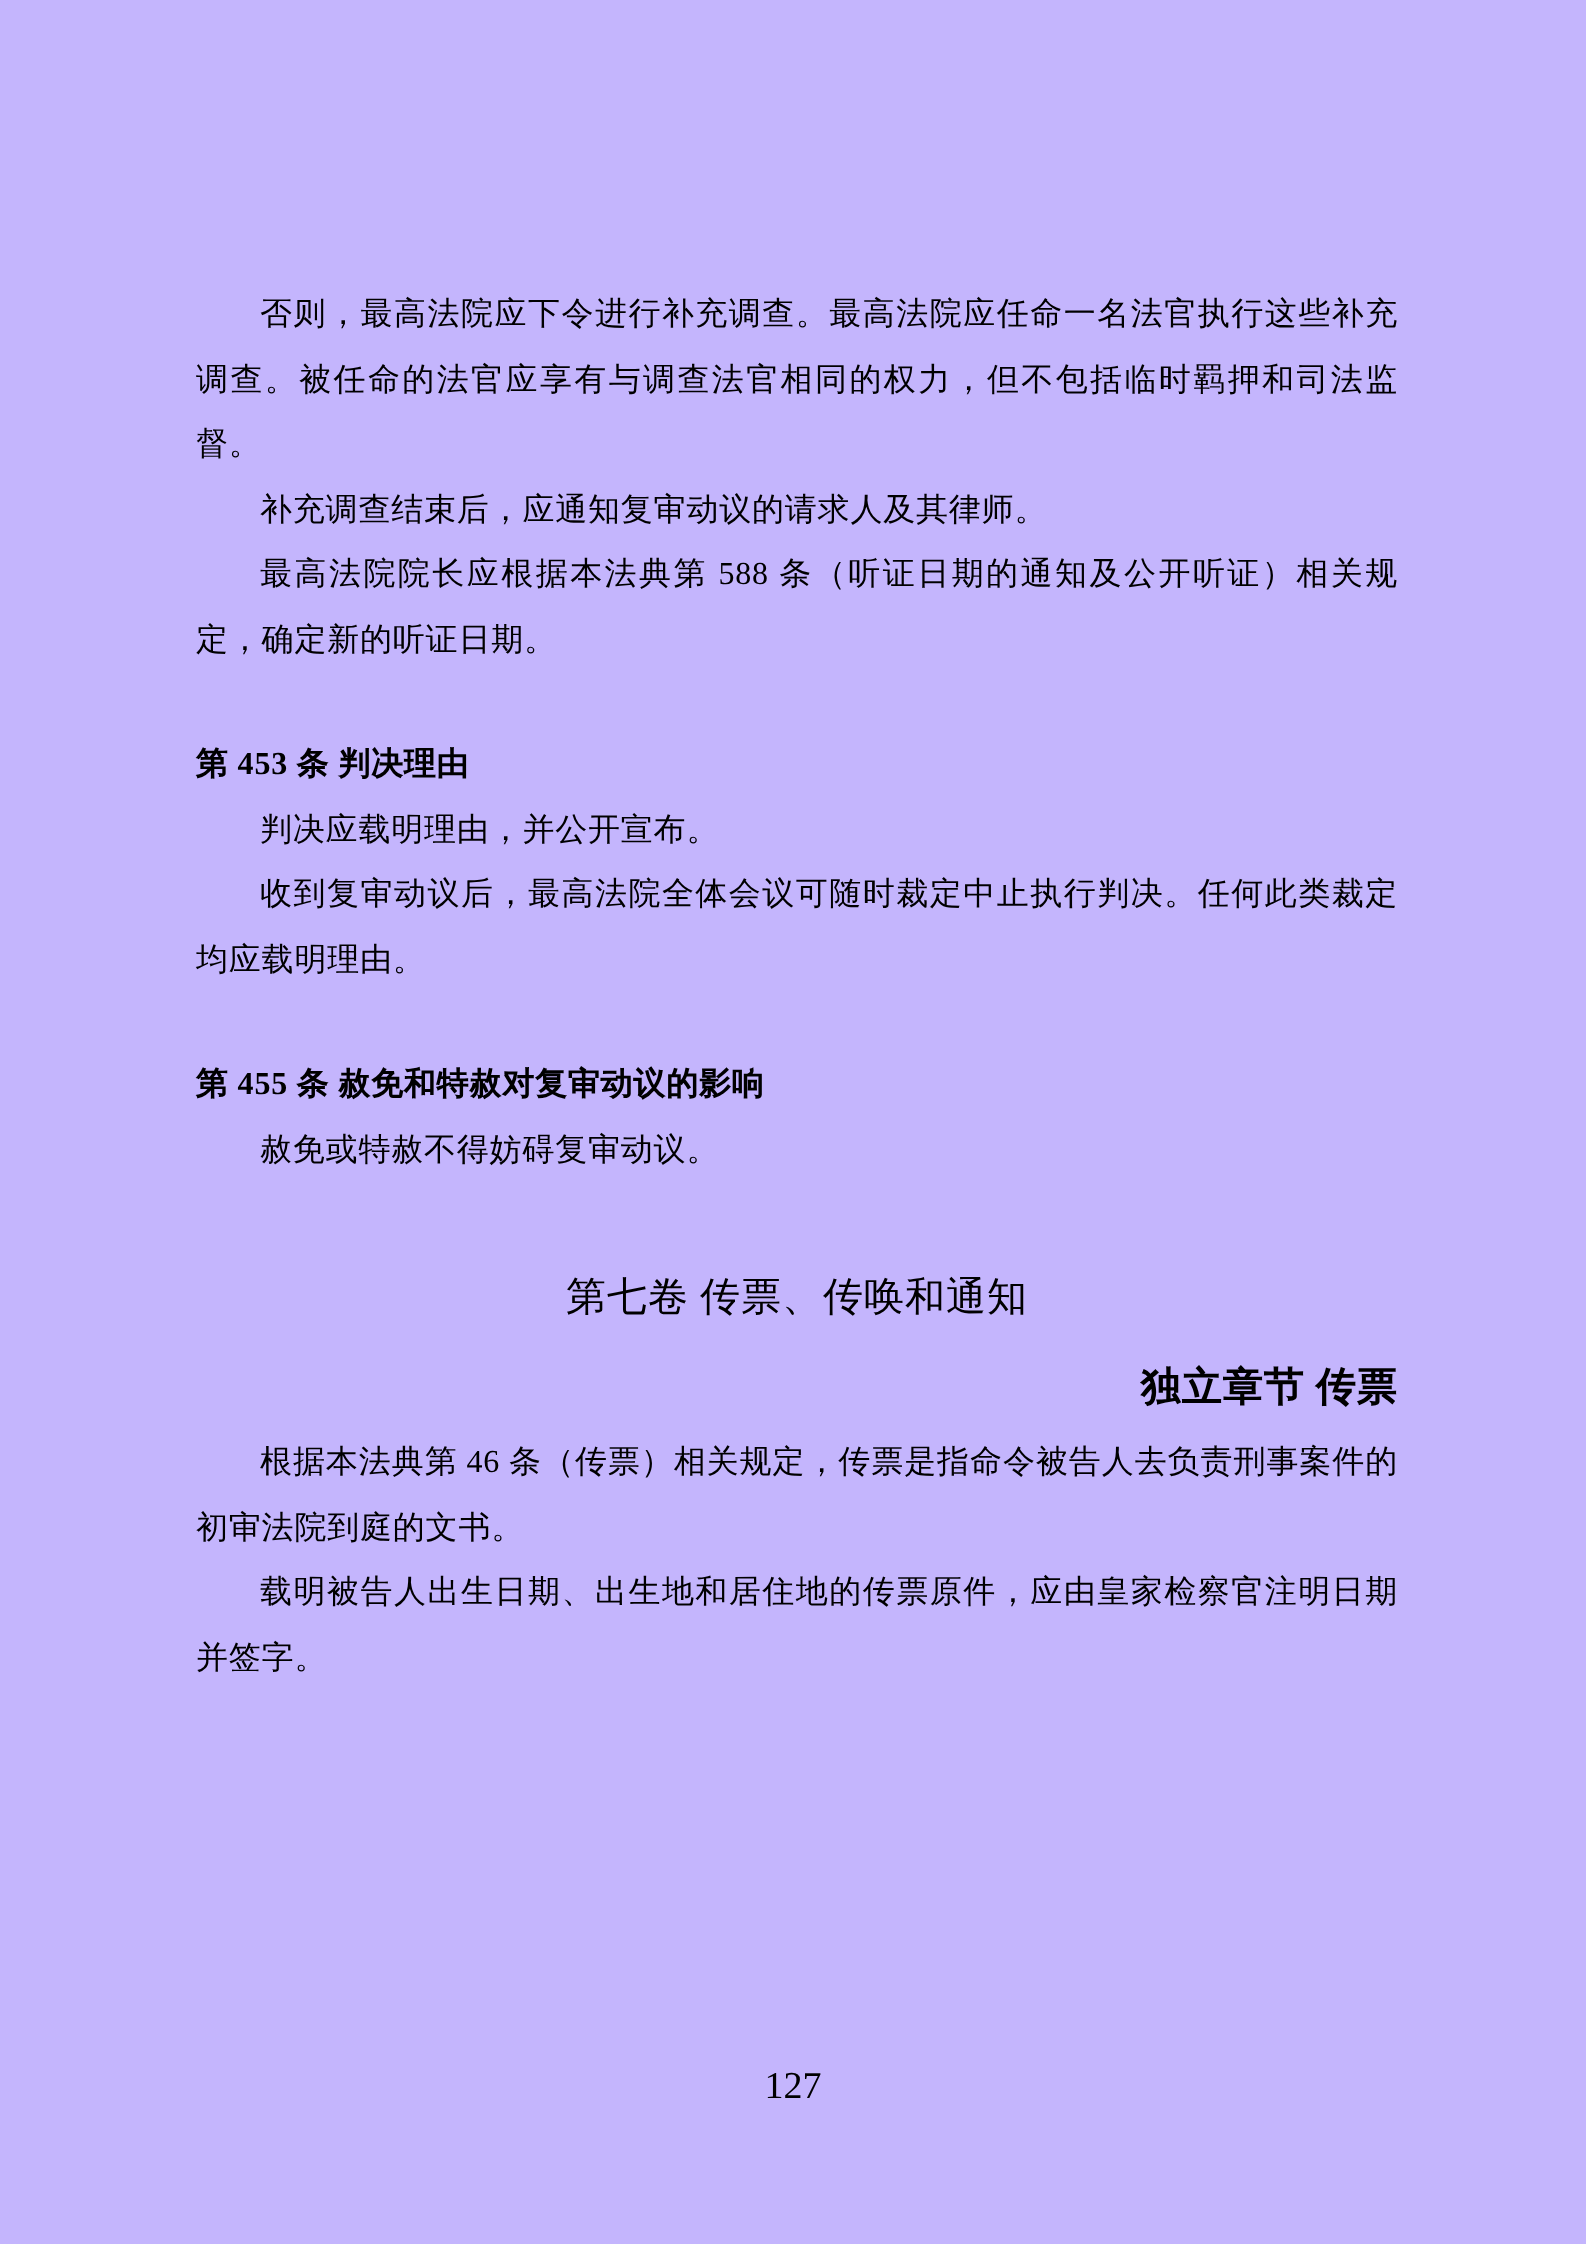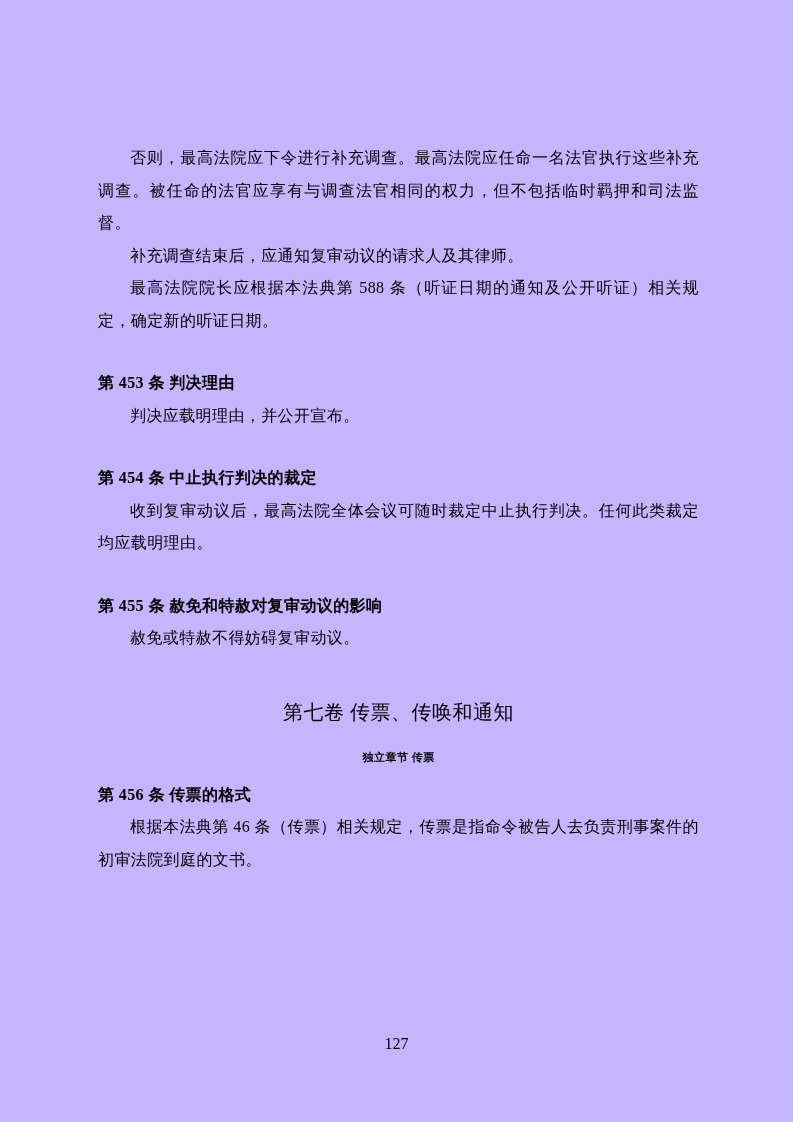--- a/index.html
+++ b/index.html
@@ -53,57 +53,56 @@
   .part-heading {
     margin: 0;
     font-size: 18px;
     line-height: 46px;
     font-weight: bold;
     text-align: center;
     letter-spacing: 0.5px;
   }
   .chapter-heading {
     margin: 0;
-    font-size: 11px;
+    font-size: 20px;
     line-height: 44px;
     font-weight: bold;
-    text-align: center;
+    text-align: right;
     letter-spacing: 0.5px;
   }
   .page-number {
     position: absolute;
     top: 1036px;
     left: 0;
     width: 100%;
     text-align: center;
-    font-size: 16px;
+    font-size: 19px;
     line-height: 16px;
   }
 </style>
 </head>
 <body>
 
 <div class="page">
   <div class="content">
 
     <p class="body-par indent">否则，最高法院应下令进行补充调查。最高法院应任命一名法官执行这些补充调查。被任命的法官应享有与调查法官相同的权力，但不包括临时羁押和司法监督。</p>
     <p class="body-par indent">补充调查结束后，应通知复审动议的请求人及其律师。</p>
     <p class="body-par indent">最高法院院长应根据本法典第 588 条（听证日期的通知及公开听证）相关规定，确定新的听证日期。</p>
 
     <h3 class="art-heading">第 453 条 判决理由</h3>
     <p class="body-par indent">判决应载明理由，并公开宣布。</p>
 
-    <h3 class="art-heading">第 454 条 中止执行判决的裁定</h3>
     <p class="body-par indent">收到复审动议后，最高法院全体会议可随时裁定中止执行判决。任何此类裁定均应载明理由。</p>
 
     <h3 class="art-heading">第 455 条 赦免和特赦对复审动议的影响</h3>
     <p class="body-par indent">赦免或特赦不得妨碍复审动议。</p>
 
     <h1 class="vol-heading">第七卷 传票、传唤和通知</h1>
     <h2 class="chapter-heading">独立章节 传票</h2>
 
-    <h3 class="art-heading no-top">第 456 条 传票的格式</h3>
     <p class="body-par indent">根据本法典第 46 条（传票）相关规定，传票是指命令被告人去负责刑事案件的初审法院到庭的文书。</p>
+    <p class="body-par indent">载明被告人出生日期、出生地和居住地的传票原件，应由皇家检察官注明日期并签字。</p>
 
   </div>
 
   <div class="page-number">127</div>
 </div>
 
 </body></html>

